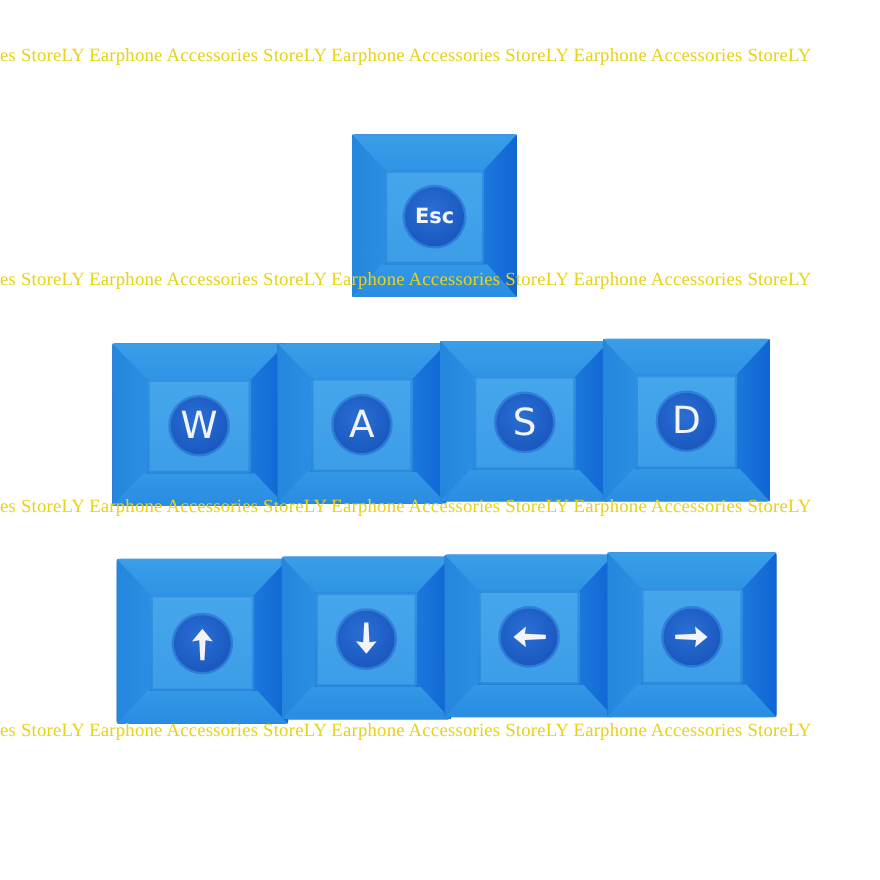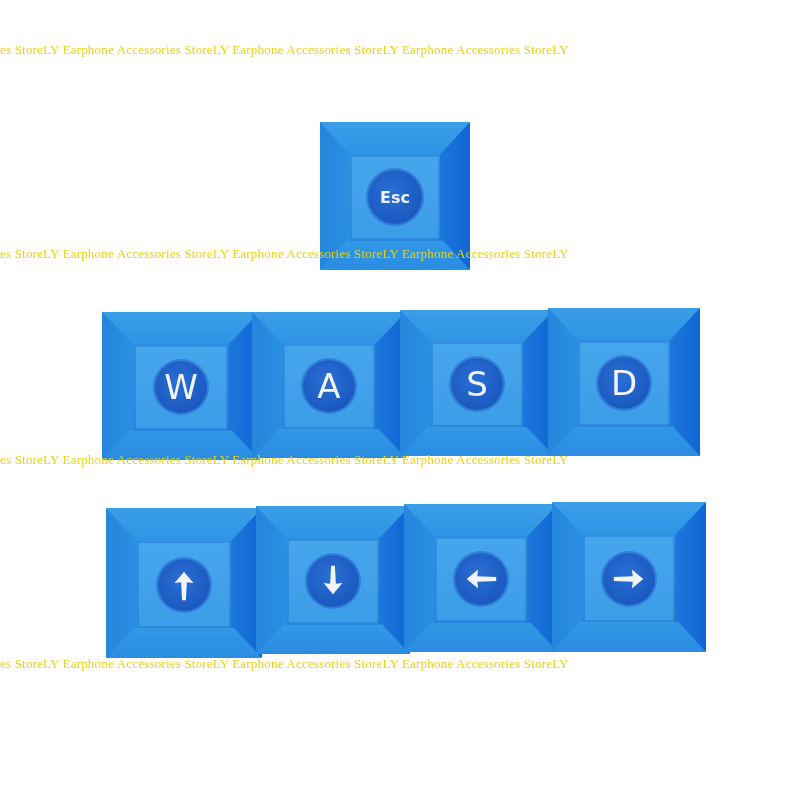--- a/index.html
+++ b/index.html
@@ -4,21 +4,21 @@
   <style>
     html, body { margin: 0; padding: 0; }
     body {
       width: 800px; height: 800px; background: #ffffff;
       position: relative; overflow: hidden;
       font-family: "Liberation Sans", sans-serif;
     }
     .watermark {
       position: absolute; left: 0; width: 800px; height: 20px;
       white-space: nowrap; overflow: hidden;
-      font-family: "Liberation Serif", serif; font-size: 13px;
+      font-family: "Liberation Serif", serif; font-size: 17px;
       color: #e8d21a; z-index: 5; line-height: 20px; letter-spacing: 0.2px;
     }
     .key {
       position: absolute;
       box-sizing: border-box;
     }
     .key .outer {
       position: absolute; inset: 0;
       background: linear-gradient(180deg, #2a8fe0 0%, #1b78d8 60%, #1a6fd0 100%);
       border-radius: 3px;
@@ -52,21 +52,21 @@
       display: flex; align-items: center; justify-content: center;
     }
     .legend-circle {
       width: 52px; height: 52px; border-radius: 50%;
       background: radial-gradient(circle at 45% 40%, #2a6fd4, #1450b8);
       box-shadow: 0 0 0 2px rgba(30,90,200,0.5);
       display: flex; align-items: center; justify-content: center;
       color: #f2f4f8; font-weight: bold;
     }
     .legend-circle.letter { font-size: 34px; font-family: "DejaVu Sans", sans-serif; font-weight: normal; }
-    .legend-circle.esc { width: 54px; height: 54px; font-size: 16px; font-family: "DejaVu Sans", sans-serif; }
+    .legend-circle.esc { width: 54px; height: 54px; font-size: 19px; font-family: "DejaVu Sans", sans-serif; }
     .legend-circle svg { width: 38px; height: 38px; }
   </style>
 </head>
 <body>
 
 <div class="watermark" style="top:40px;">es StoreLY Earphone Accessories StoreLY Earphone Accessories StoreLY Earphone Accessories StoreLY</div>
 <div class="watermark" style="top:244px;">es StoreLY Earphone Accessories StoreLY Earphone Accessories StoreLY Earphone Accessories StoreLY</div>
 <div class="watermark" style="top:450px;">es StoreLY Earphone Accessories StoreLY Earphone Accessories StoreLY Earphone Accessories StoreLY</div>
 <div class="watermark" style="top:654px;">es StoreLY Earphone Accessories StoreLY Earphone Accessories StoreLY Earphone Accessories StoreLY</div>
 

